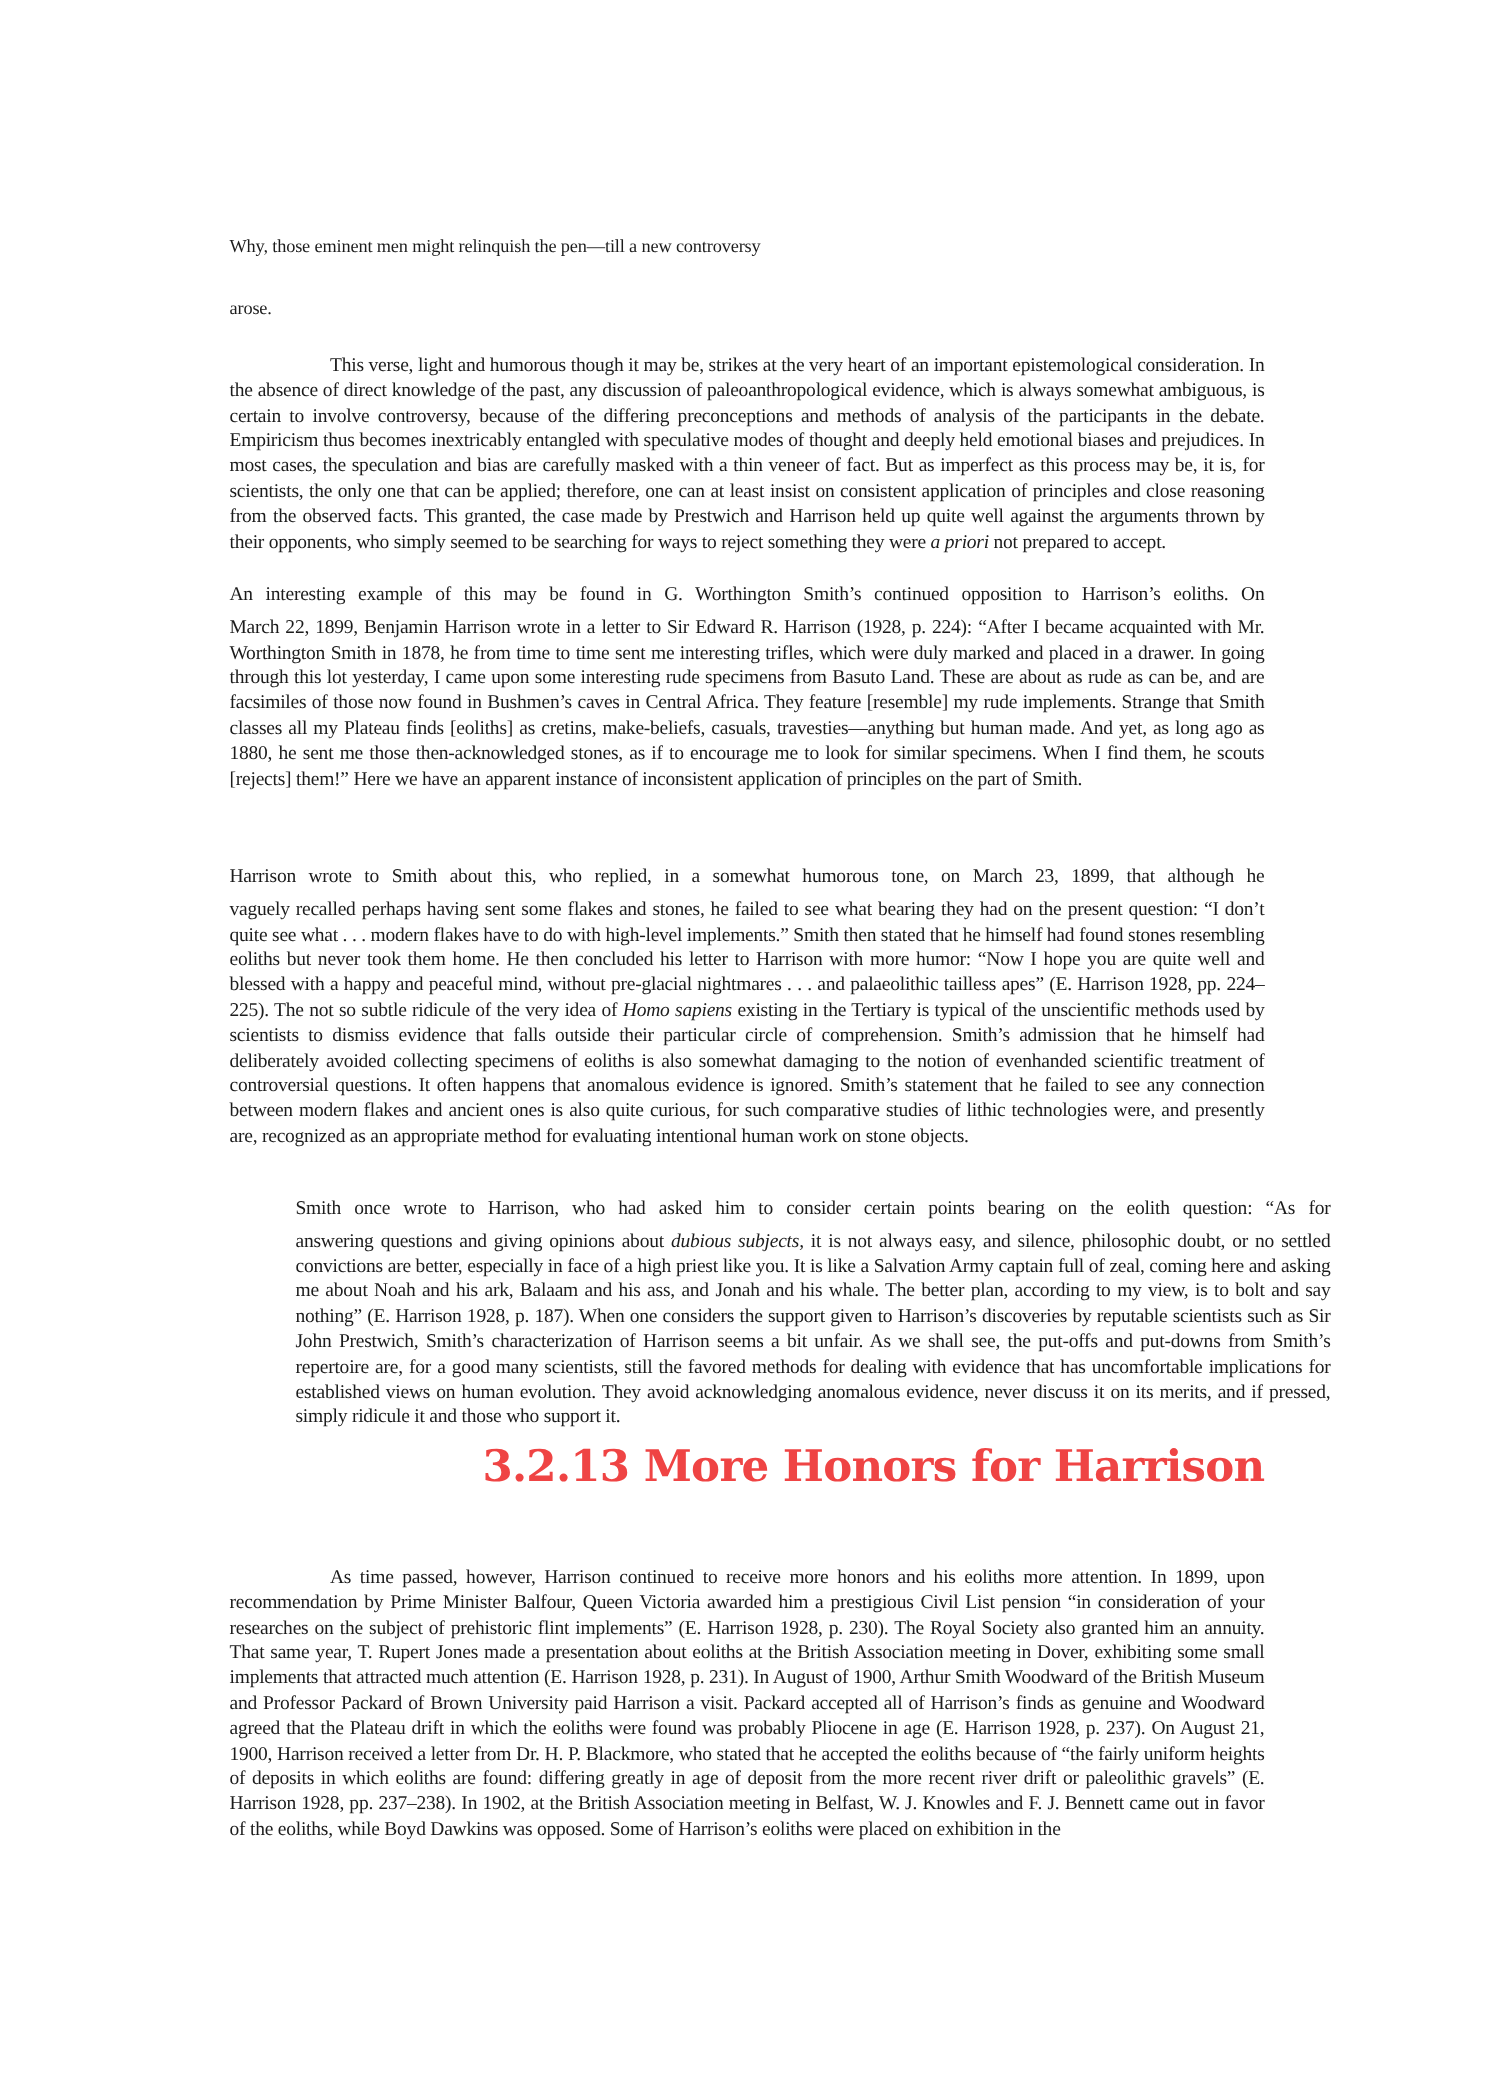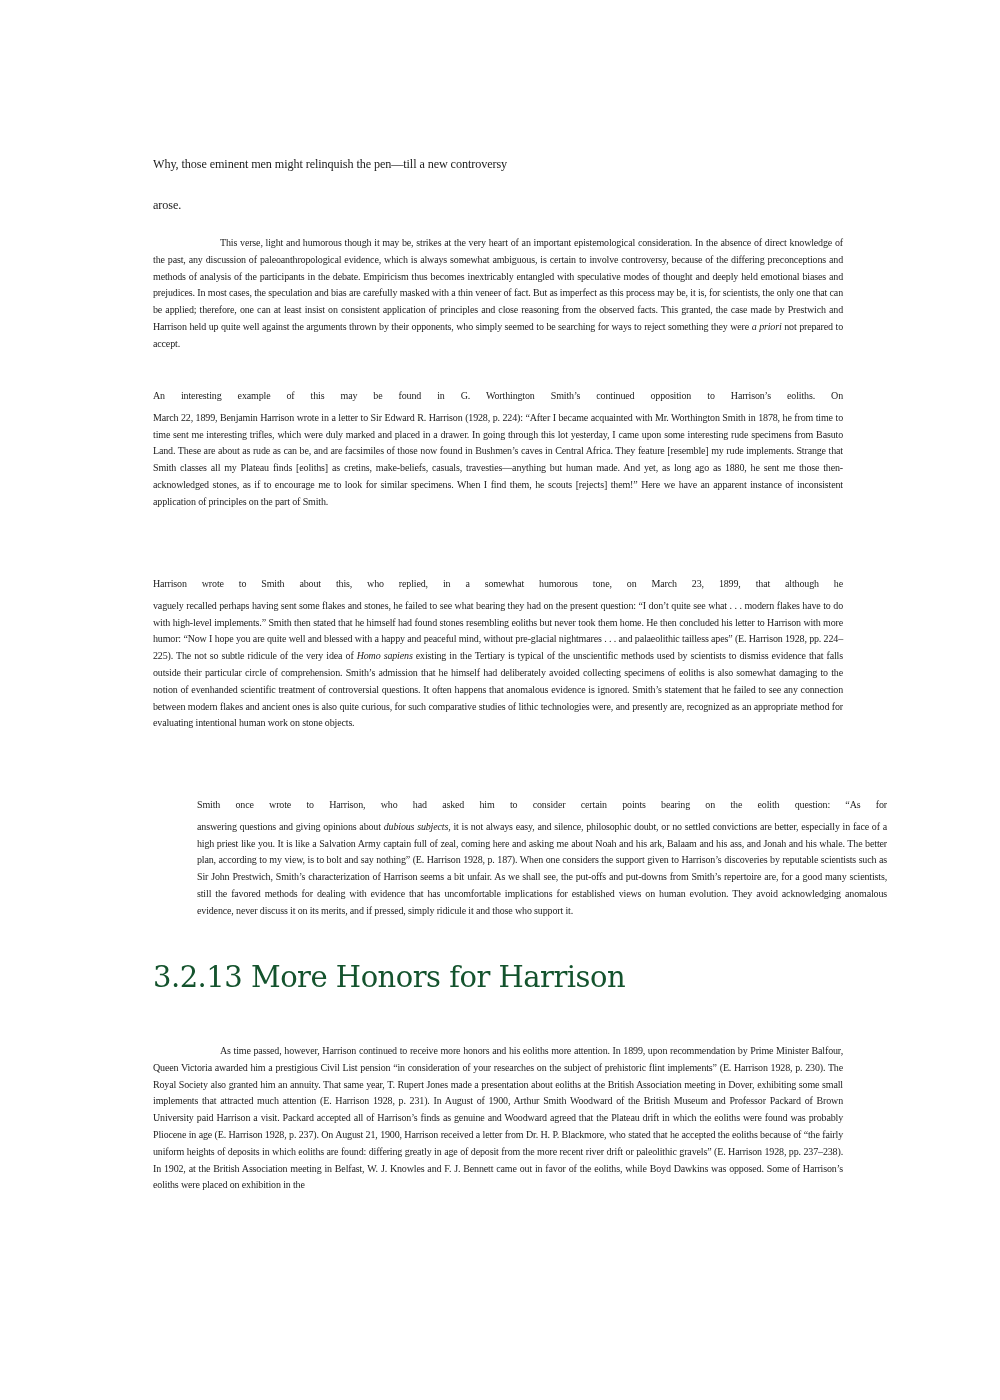--- a/index.html
+++ b/index.html
@@ -5,30 +5,30 @@
     html, body { margin: 0; padding: 0; background: #ffffff; }
     body {
       width: 1000px; height: 1400px; position: relative; overflow: hidden;
       font-family: "Liberation Serif", "DejaVu Serif", serif;
       color: #1c1c1c;
     }
     .page { position: absolute; left: 153px; width: 690px; top: 0; }
     .verse { position: absolute; left: 0; font-size: 12.2px; letter-spacing: -0.1px; white-space: nowrap; }
     .para {
       position: absolute; left: 0; width: 690px;
-      font-size: 10px; line-height: 16.8px;
+      font-size: 13px; line-height: 16.8px;
       text-align: justify; letter-spacing: -0.15px;
     }
     .para .first { display: block; text-align: justify; text-align-last: justify; margin-bottom: 5px; }
     .indent { text-indent: 67px; }
     .para i { font-style: italic; }
     .heading {
-      position: absolute; left: 0; width: 690px; text-align: left;
+      position: absolute; left: 0; width: 690px; text-align: right;
       font-family: "DejaVu Serif", "Liberation Serif", serif;
-      font-weight: normal; font-size: 29px; color: #14532d; letter-spacing: -0.5px;
+      font-weight: bold; font-size: 29px; color: #ef4444; letter-spacing: -0.5px;
     }
   </style>
 </head>
 <body>
 
 <div class="page">
 
   <div class="verse" style="top:157px;">Why, those eminent men might relinquish the pen—till a new controversy</div>
   <div class="verse" style="top:198px;">arose.</div>
 

